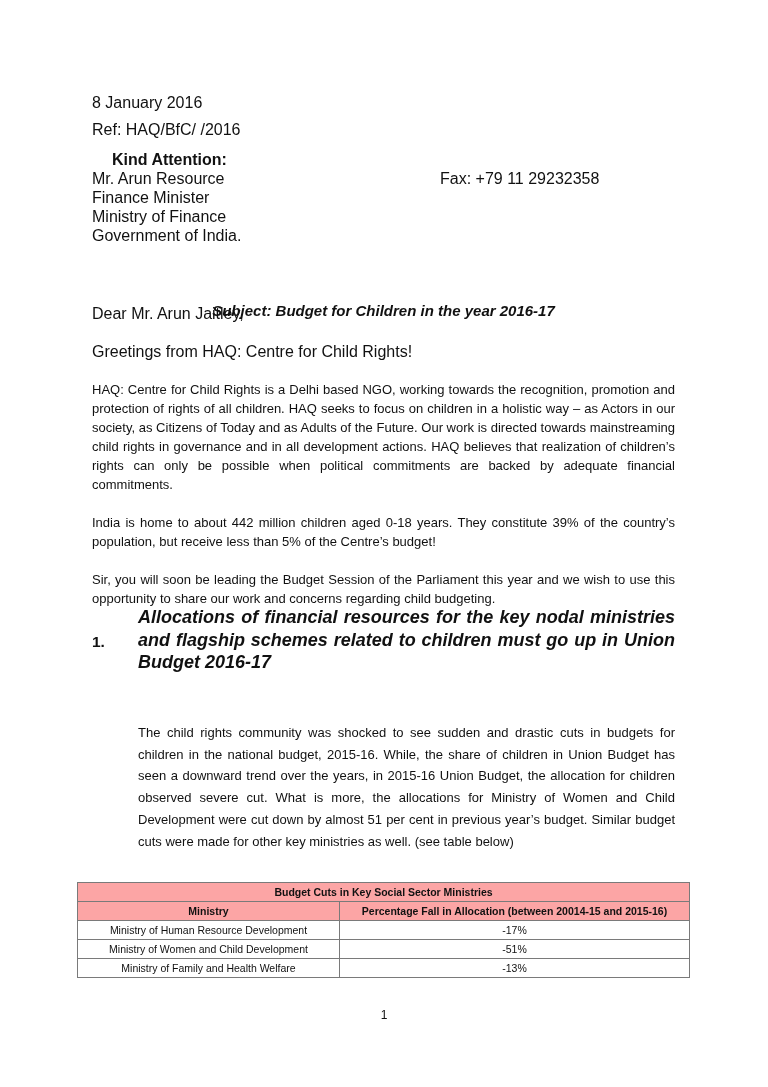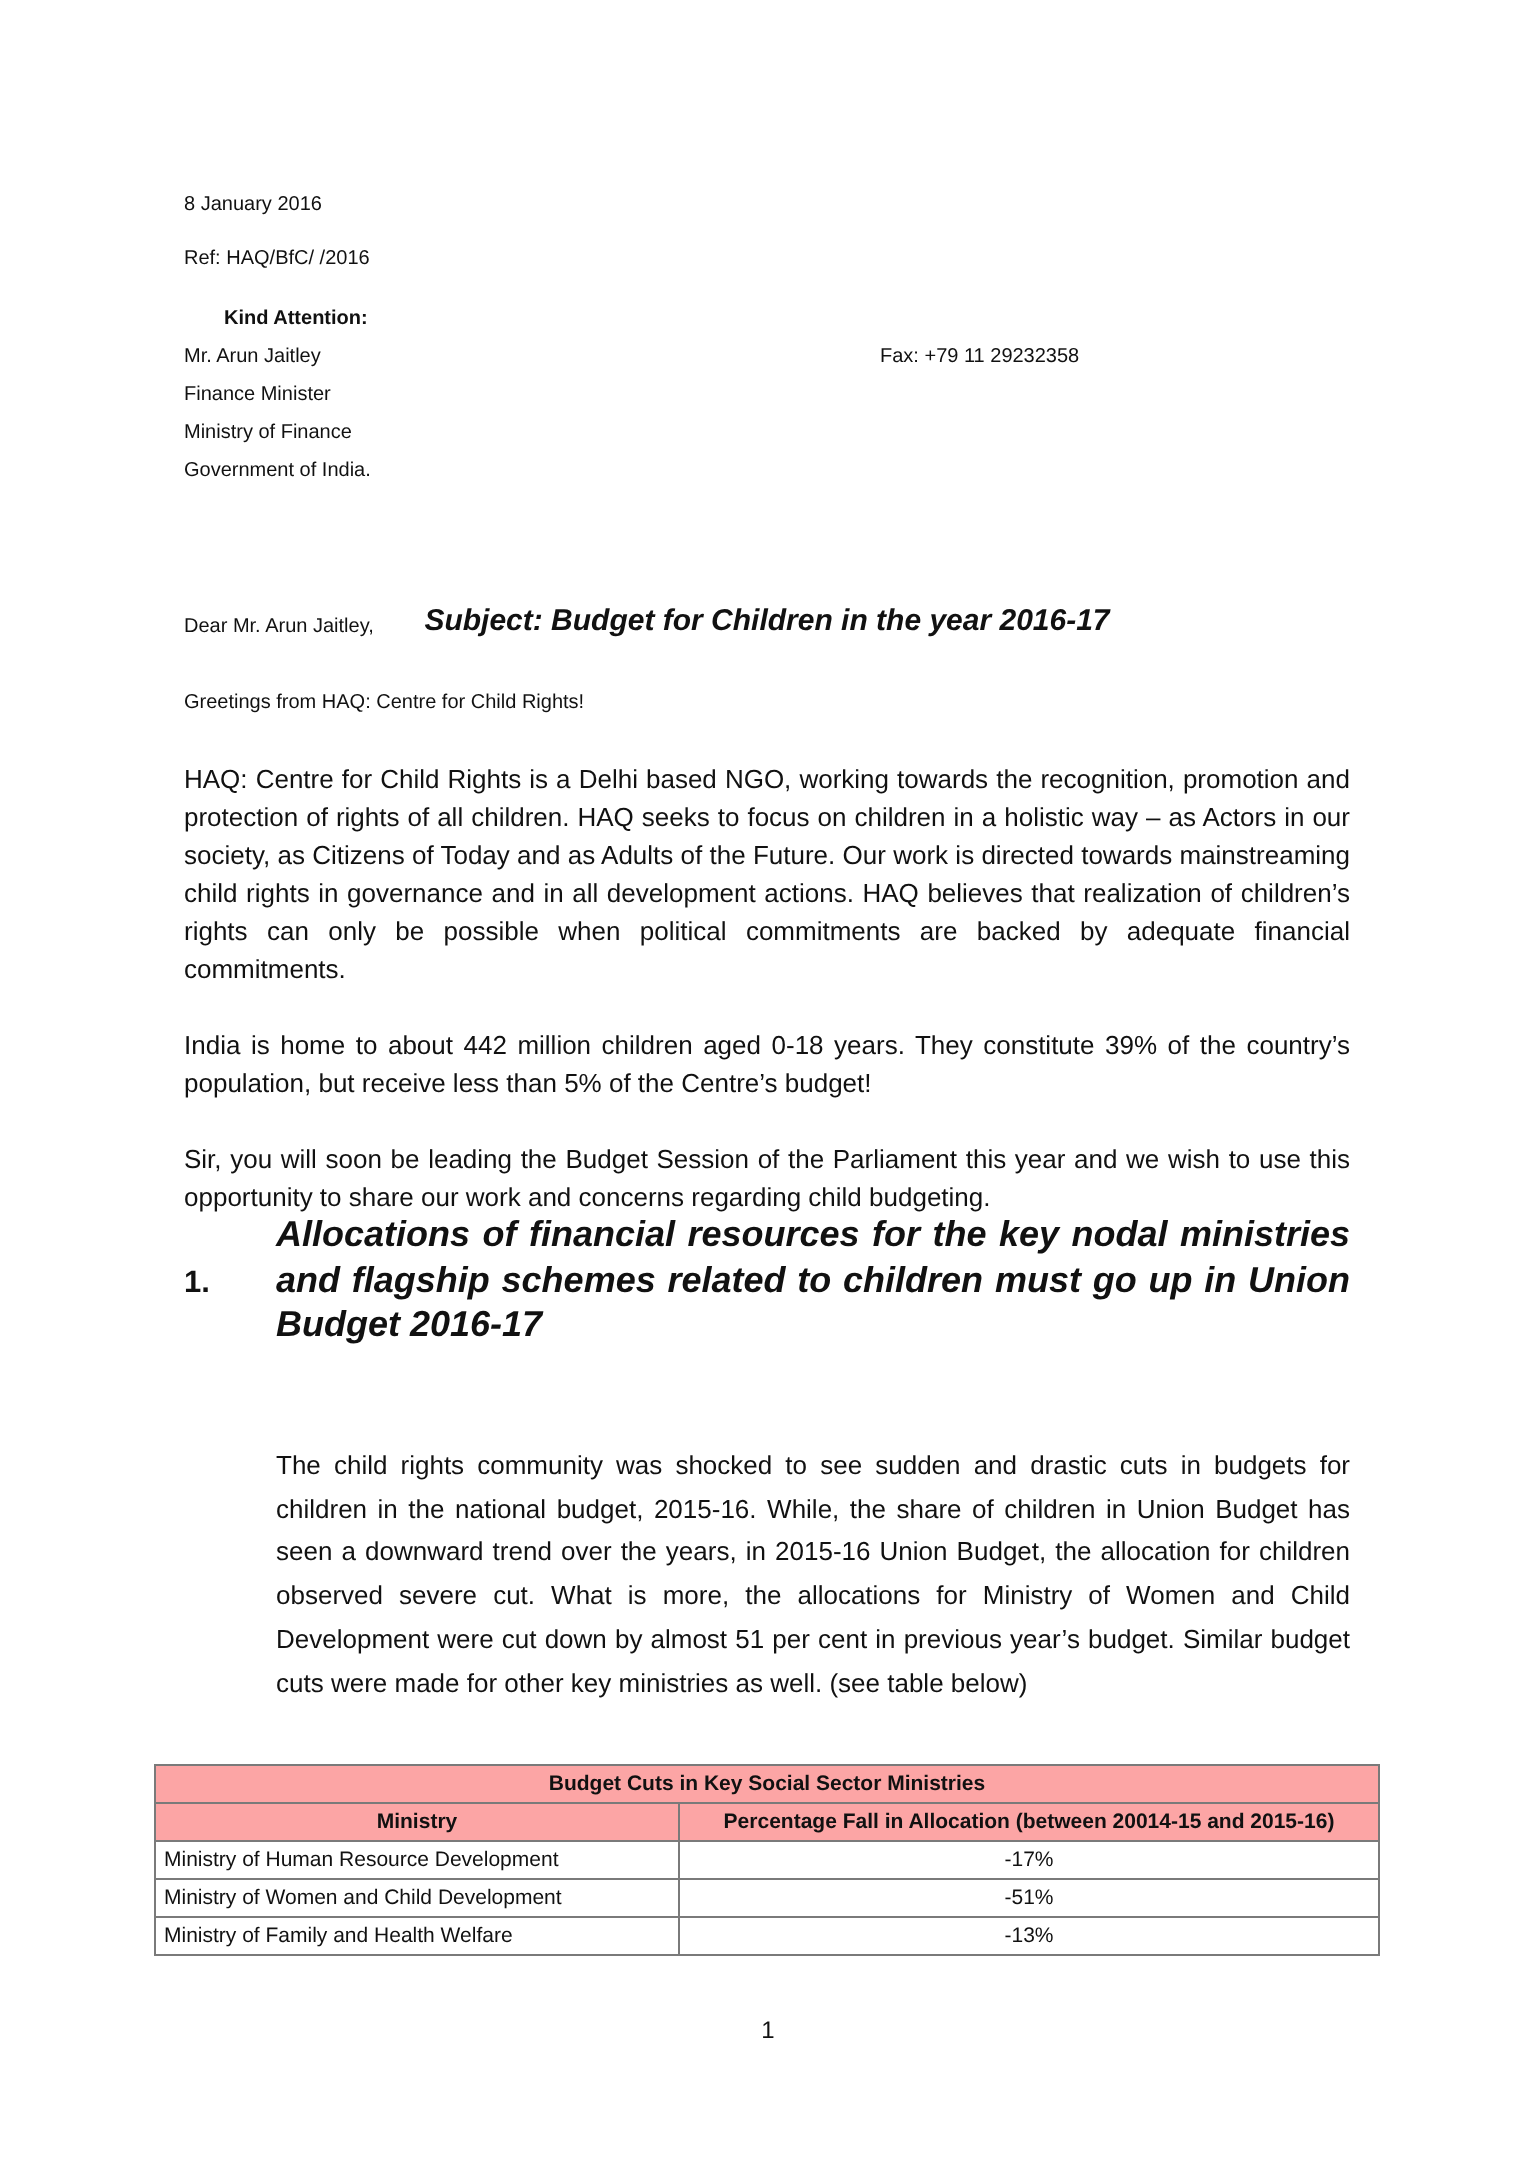--- a/index.html
+++ b/index.html
@@ -1,46 +1,46 @@
 <!DOCTYPE html>
 <html><head>
 <meta charset="utf-8">
 <style>
   html, body { margin: 0; padding: 0; background: #ffffff; }
   body { width: 768px; height: 1087px; position: relative; overflow: hidden;
          font-family: "Liberation Sans", sans-serif; color: #111; }
   .page { position: absolute; left: 0; top: 0; width: 768px; height: 1087px; background: #fff; }
-  .txt { position: absolute; left: 92px; font-size: 10px; line-height: 19px; white-space: nowrap; }
+  .txt { position: absolute; left: 92px; font-size: 16px; line-height: 19px; white-space: nowrap; }
   .bold { font-weight: bold; padding-left: 20px; }
   .para { position: absolute; left: 92px; width: 583px; font-size: 13px; line-height: 19px;
           text-align: justify; }
   .subject { position: absolute; left: 92px; width: 583px; top: 262px; text-align: center;
              font-size: 15px; font-weight: bold; font-style: italic; margin-top: 40px; }
   .heading-num { position: absolute; left: 92px; top: 631px; font-size: 15.5px; font-weight: bold; line-height: 22px; }
   .heading { position: absolute; left: 138px; top: 606px; width: 537px; font-size: 18px; font-weight: bold;
              line-height: 22.5px; text-align: justify; font-style: italic; }
   .para-indent { position: absolute; left: 138px; top: 722px; width: 537px; font-size: 13px; line-height: 21.7px;
                  text-align: justify; }
   table.cuts { position: absolute; left: 77px; top: 882px; width: 613px; border-collapse: collapse;
                font-size: 10.5px; }
-  table.cuts td, table.cuts th { border: 1px solid #7a7a7a; padding: 0 4px; height: 18px; }
+  table.cuts td, table.cuts th { border: 1px solid #7a7a7a; padding: 0 4px; height: 18px; text-align: center; }
   table.cuts .hdr { background: #fca5a5; font-weight: bold; text-align: center; }
   table.cuts td.val { text-align: center; }
   .page-num { position: absolute; left: 0; width: 768px; top: 1008px; text-align: center; font-size: 12px; }
 </style>
 </head>
 <body>
 
 <div class="page">
 
   <div class="txt" style="top:93px;">8 January 2016</div>
   <div class="txt" style="top:120px;">Ref: HAQ/BfC/ /2016</div>
 
   <div class="txt bold" style="top:150px;">Kind Attention:</div>
-  <div class="txt" style="top:169px;">Mr. Arun Jaitley</div>
+  <div class="txt" style="top:169px;">Mr. Arun Resource</div>
   <div class="txt" style="top:169px; left:440px;">Fax: +79 11 29232358</div>
   <div class="txt" style="top:188px;">Finance Minister</div>
   <div class="txt" style="top:207px;">Ministry of Finance</div>
   <div class="txt" style="top:226px;">Government of India.</div>
 
   <div class="subject">Subject: Budget for Children in the year 2016-17</div>
 
   <div class="txt" style="top:304px;">Dear Mr. Arun Jaitley,</div>
   <div class="txt" style="top:342px;">Greetings from HAQ: Centre for Child Rights!</div>
 

